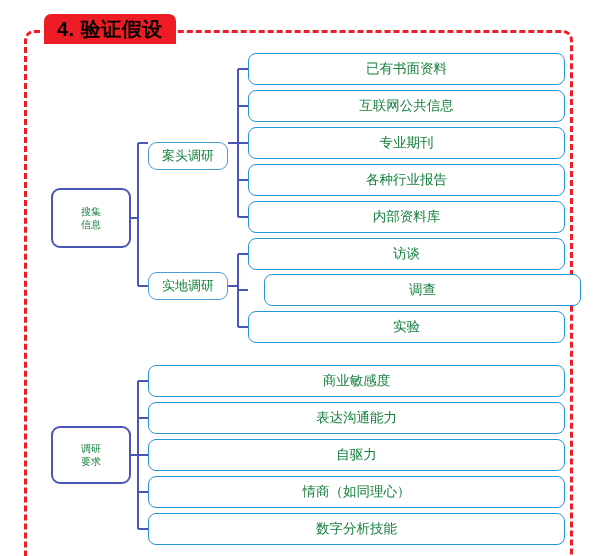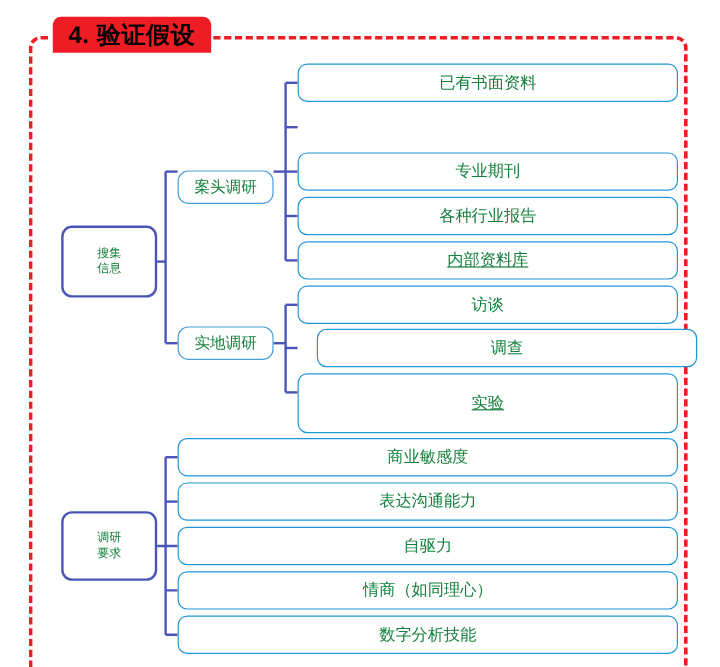--- a/index.html
+++ b/index.html
@@ -147,32 +147,33 @@
 
   <div class="node level1" style="left:51px; top:426px; width:80px; height:58px;">调研
 要求</div>
 
   <div class="node level2" style="left:148px; top:129px; width:80px; height:28px;margin-top:13px;">案头调研</div>
 
   <div class="node level2" style="left:148px; top:272px; width:80px; height:28px;">实地调研</div>
 
   <div class="node leaf" style="left:248px; top:53px; width:317px; height:32px;">已有书面资料</div>
 
+  <div class="node leaf" style="left:248px; top:90px; width:317px; height:32px;">互联网公共信息</div>
 
   <div class="node leaf" style="left:248px; top:127px; width:317px; height:32px;">专业期刊</div>
 
   <div class="node leaf" style="left:248px; top:164px; width:317px; height:32px;">各种行业报告</div>
 
-  <div class="node leaf" style="left:248px; top:201px; width:317px; height:32px;text-decoration:underline;">内部资料库</div>
+  <div class="node leaf" style="left:248px; top:201px; width:317px; height:32px;">内部资料库</div>
 
   <div class="node leaf" style="left:248px; top:238px; width:317px; height:32px;">访谈</div>
 
   <div class="node leaf" style="left:264px; top:274px; width:317px; height:32px;">调查</div>
 
-  <div class="node leaf" style="left:248px; top:311px; width:317px; height:50px;text-decoration:underline;">实验</div>
+  <div class="node leaf" style="left:248px; top:311px; width:317px; height:32px;">实验</div>
 
   <div class="node leaf" style="left:148px; top:365px; width:417px; height:32px;">商业敏感度</div>
 
   <div class="node leaf" style="left:148px; top:402px; width:417px; height:32px;text-align:right;">表达沟通能力</div>
 
   <div class="node leaf" style="left:148px; top:439px; width:417px; height:32px;">自驱力</div>
 
   <div class="node leaf" style="left:148px; top:476px; width:417px; height:32px;">情商（如同理心）</div>
 
   <div class="node leaf" style="left:148px; top:513px; width:417px; height:32px;">数字分析技能</div>

